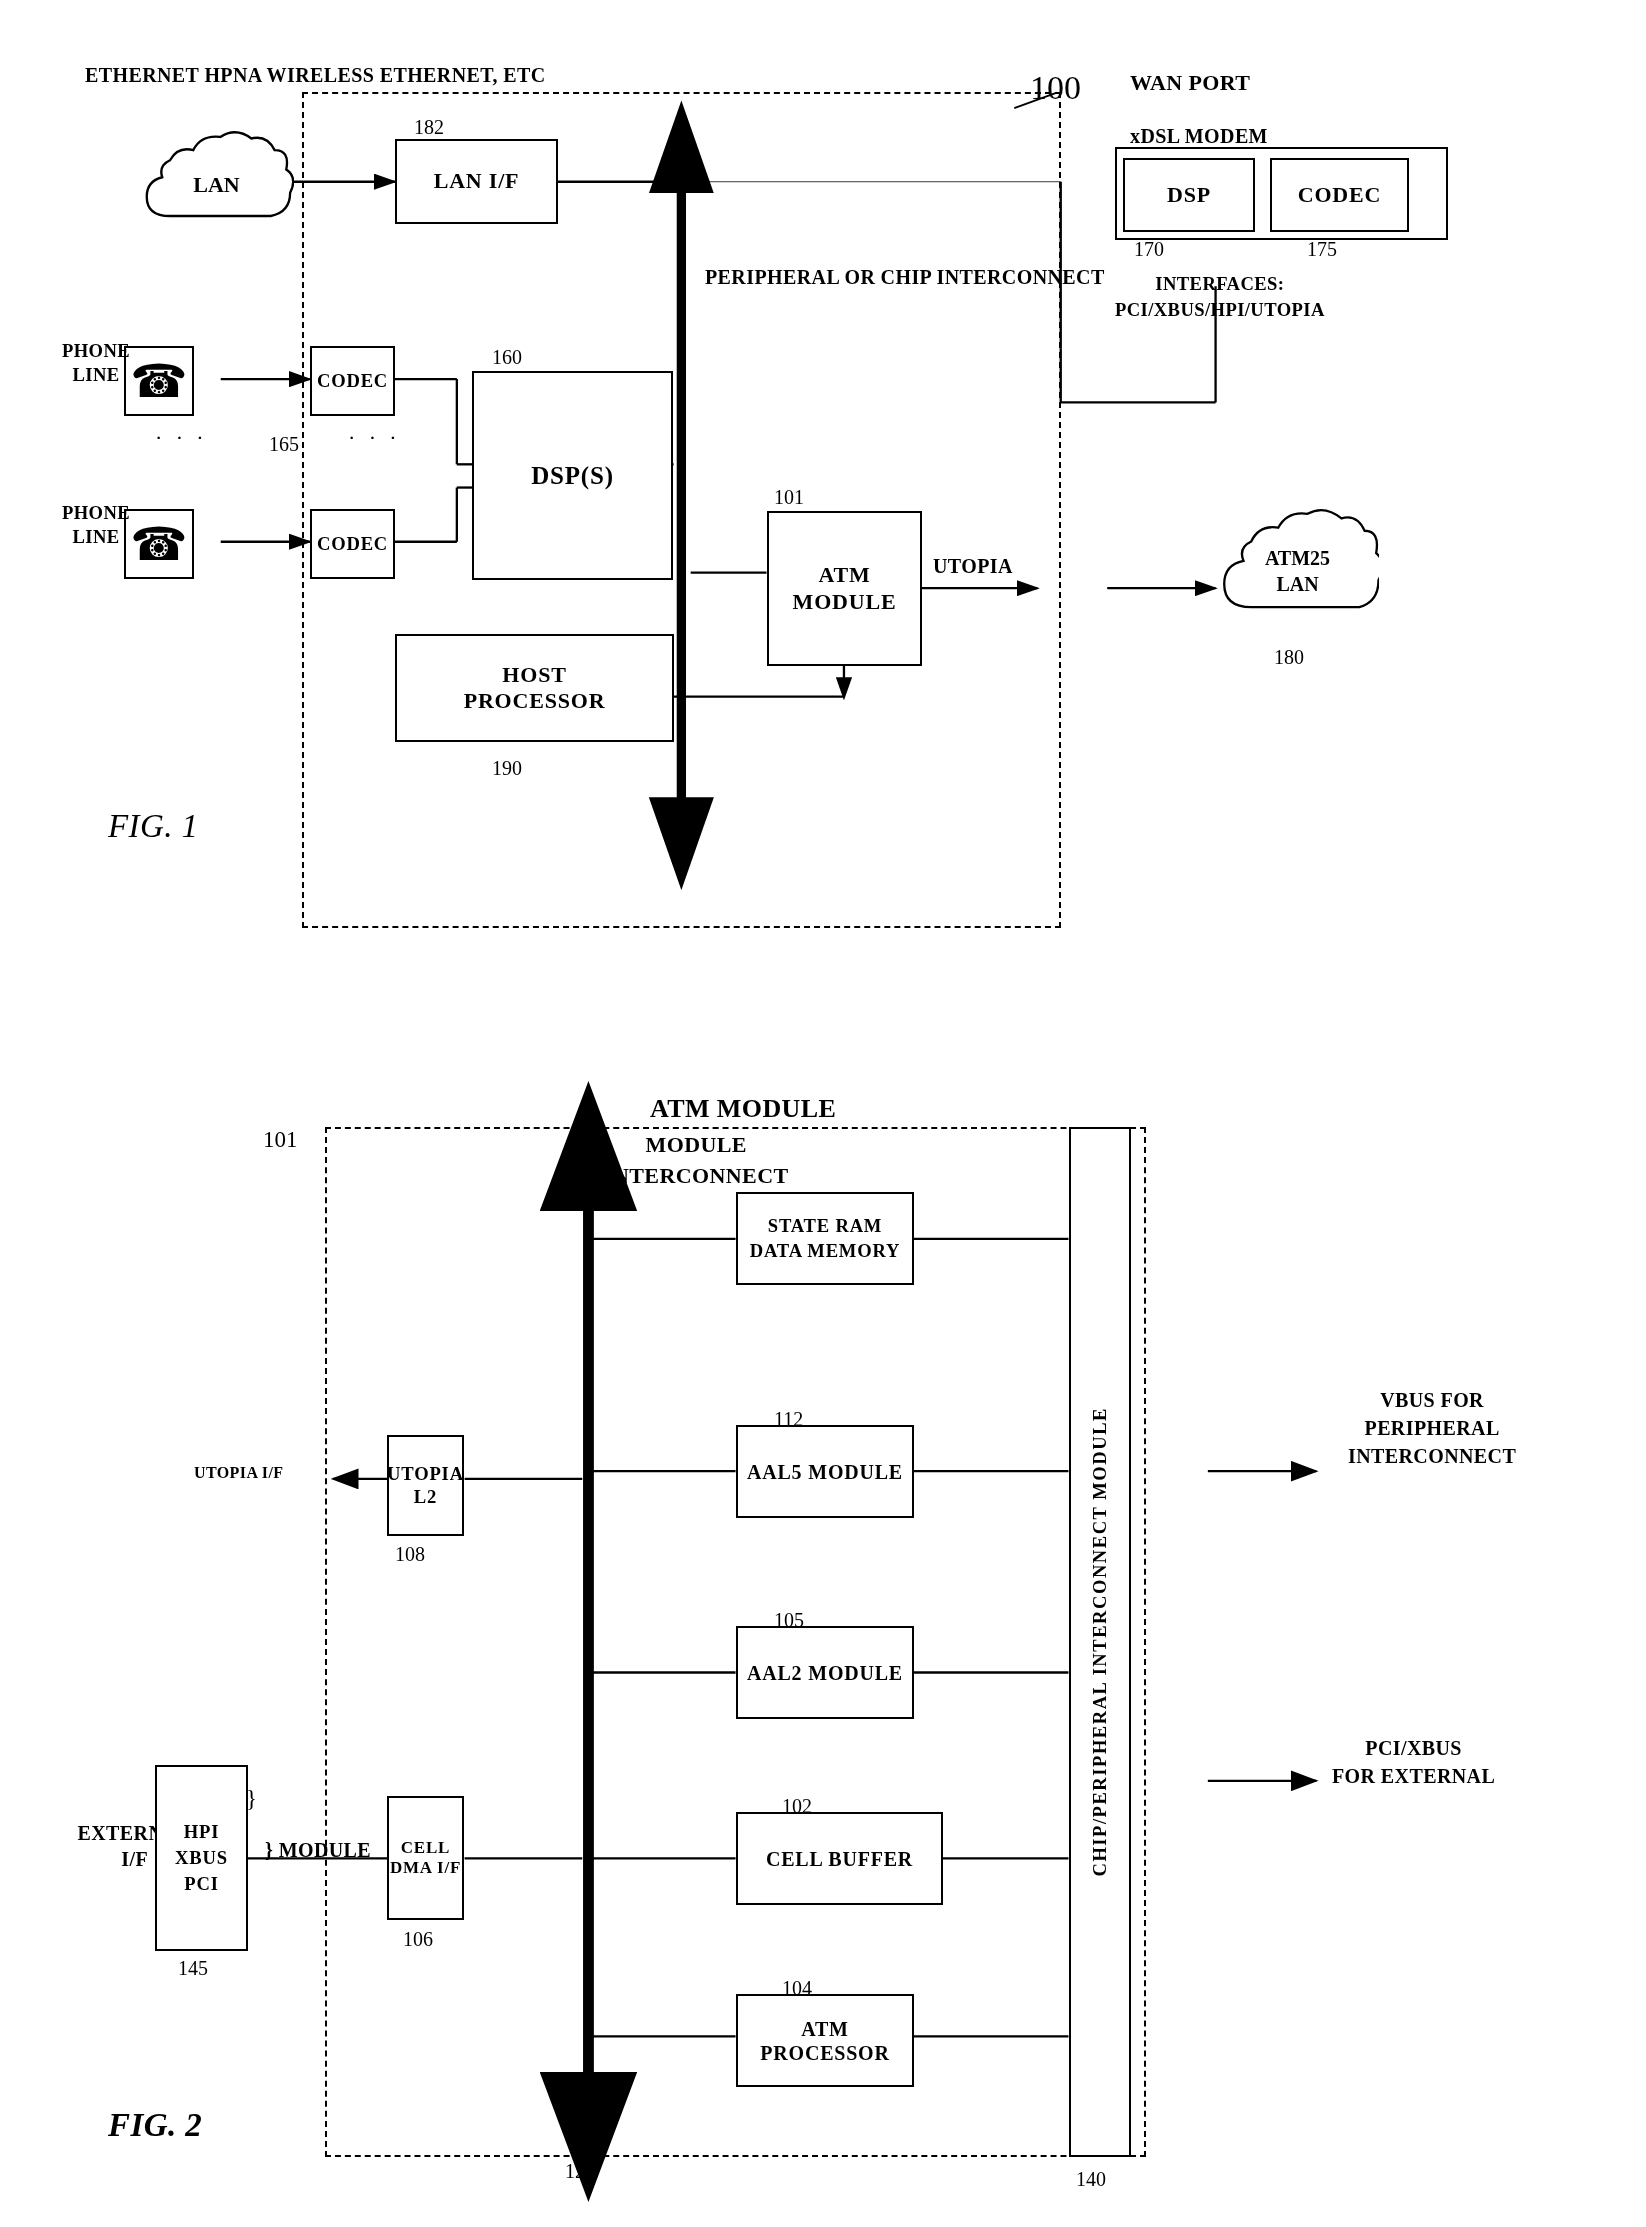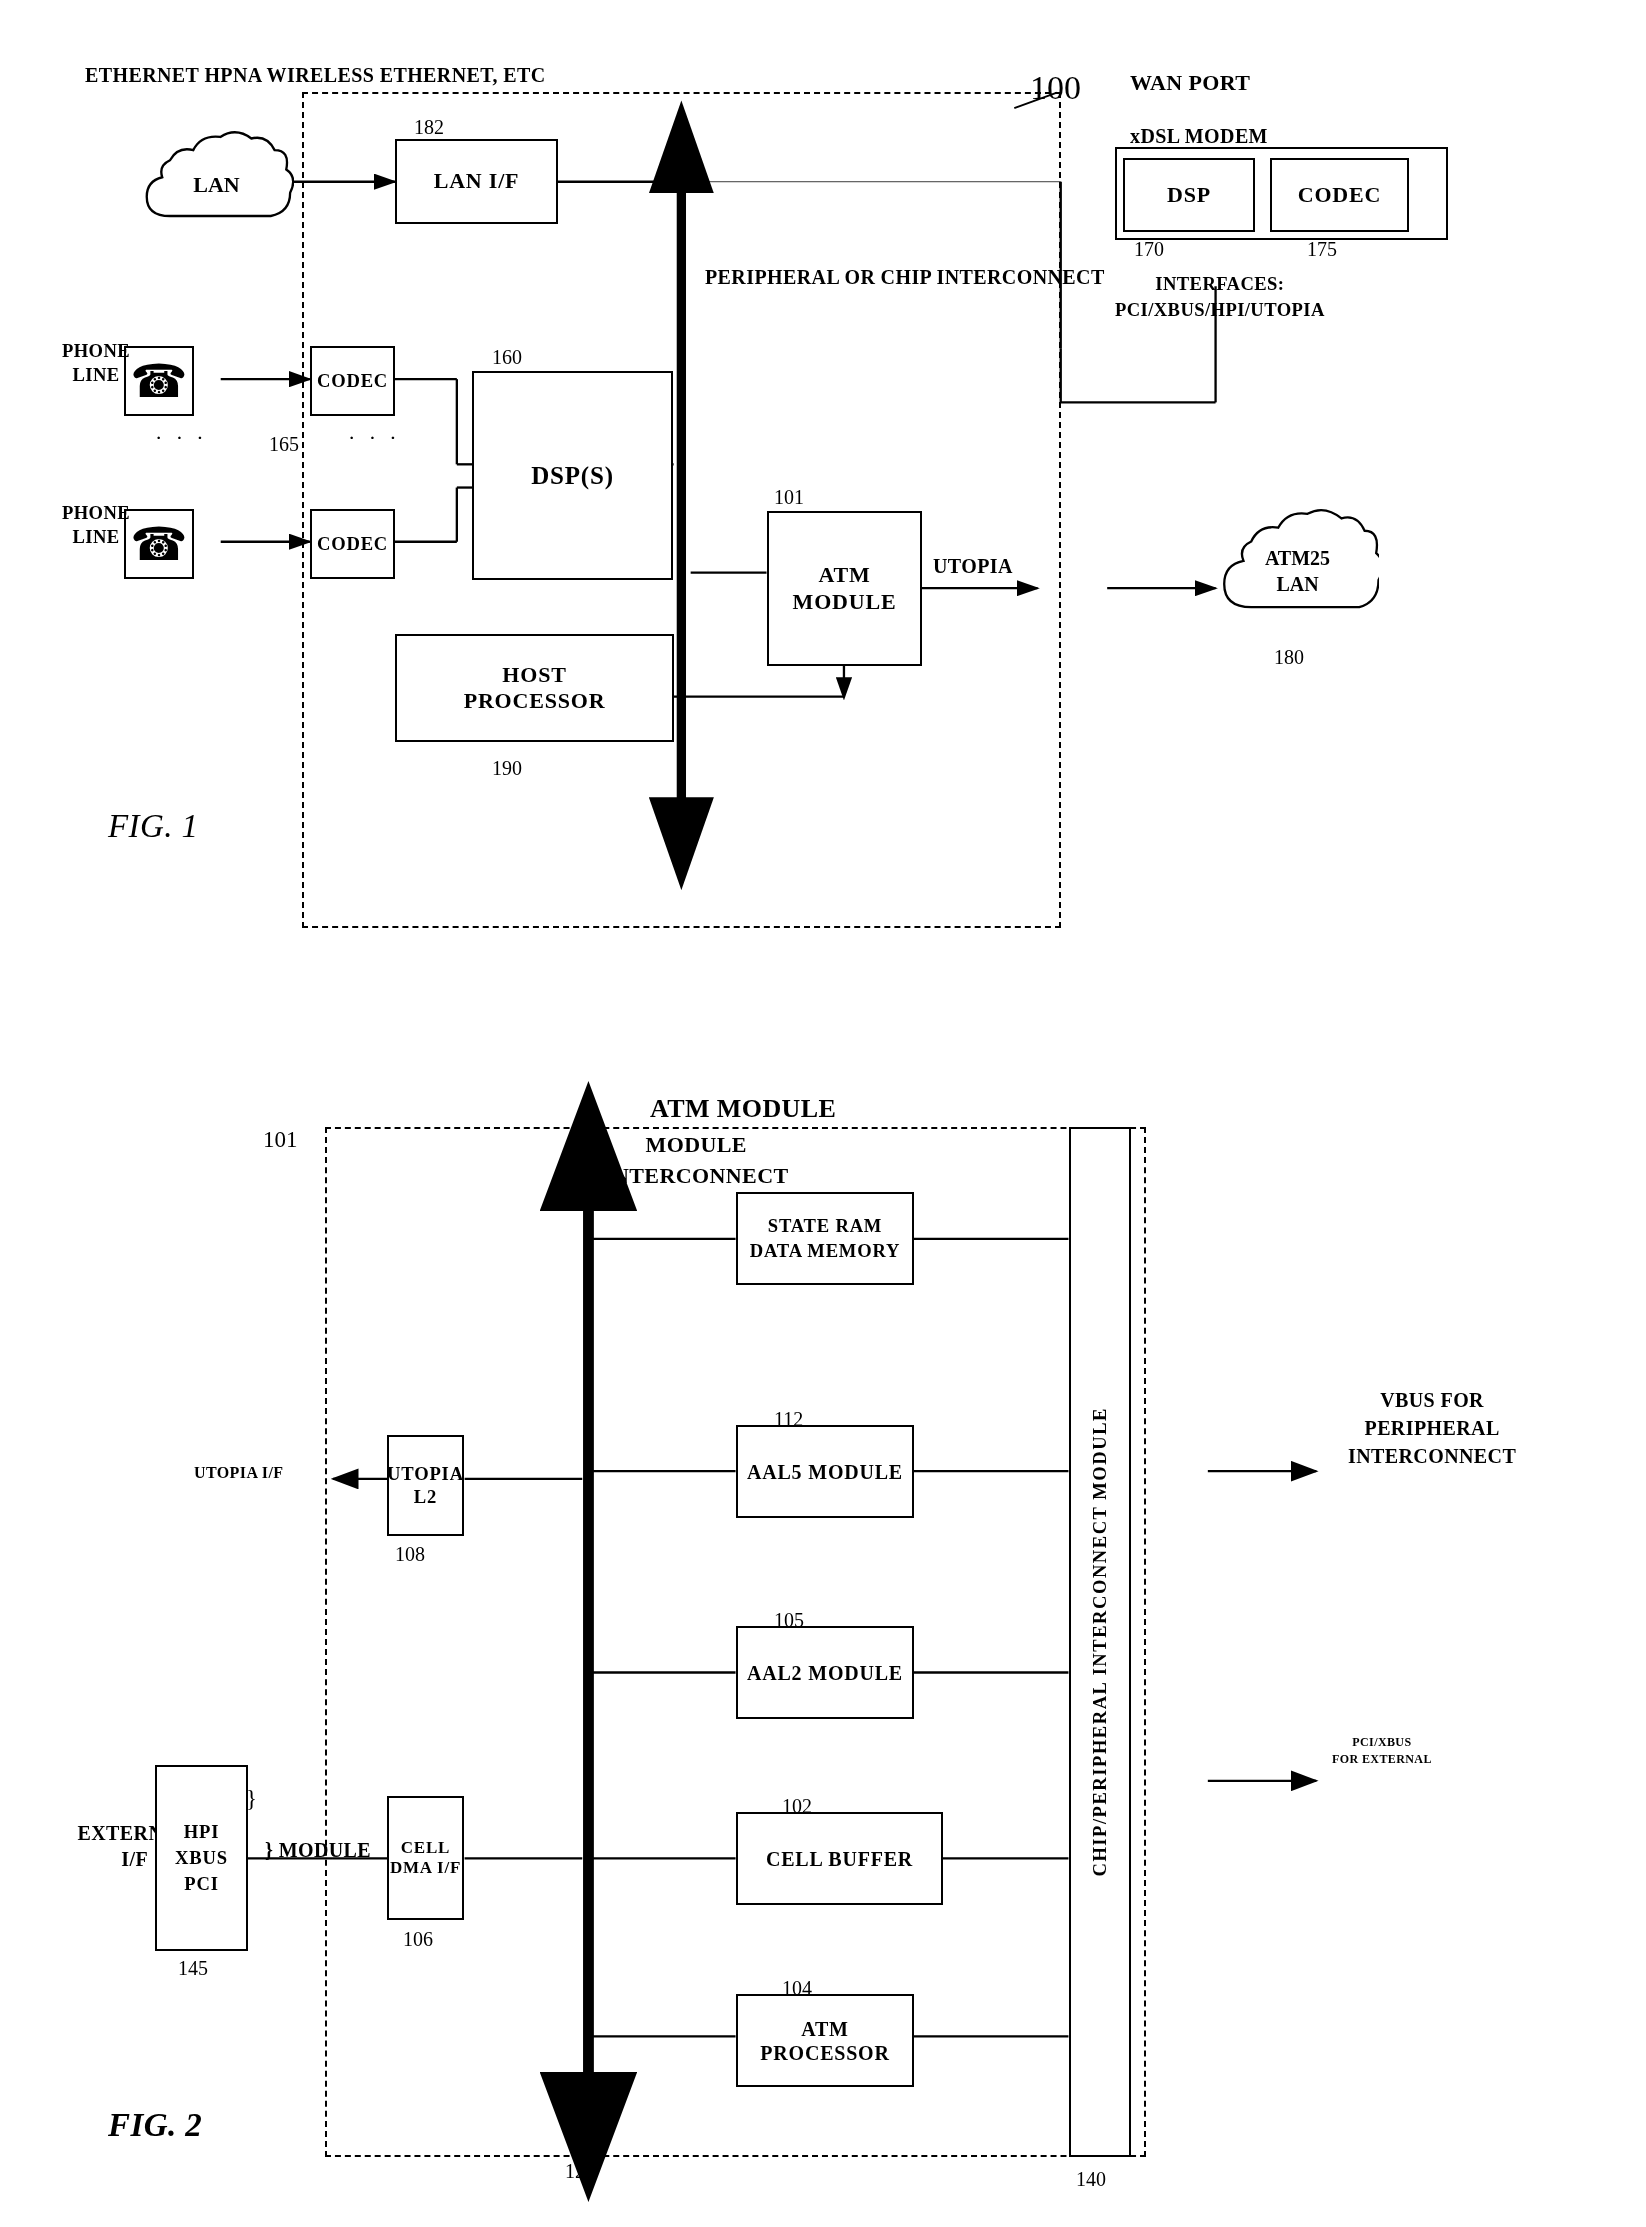--- a/index.html
+++ b/index.html
@@ -384,21 +384,21 @@
       <span class="vert-text" style="font-size:18.6px; letter-spacing:1.5px; white-space:nowrap;">
         CHIP/PERIPHERAL INTERCONNECT MODULE
       </span>
     </div>
     <div class="num-label" style="left:1014px; top:1084px; font-size:20px;">140</div>
 
     <div class="label" style="left:1270px; top:302px; font-size:20px; white-space:pre-line; line-height:1.4;margin-left:16px;">VBUS FOR
 PERIPHERAL
 INTERCONNECT</div>
 
-    <div class="label" style="left:1270px; top:650px; font-size:12px; white-space:pre-line; line-height:1.4;">PCI/XBUS
+    <div class="label" style="left:1270px; top:650px; font-size:20px; white-space:pre-line; line-height:1.4;">PCI/XBUS
 FOR EXTERNAL</div>
 
     <div class="label label-italic" style="left:46px; top:1020px;font-weight:bold;">FIG. 2</div>
 
   </div>
 
 </div>
 
 
 </body></html>

